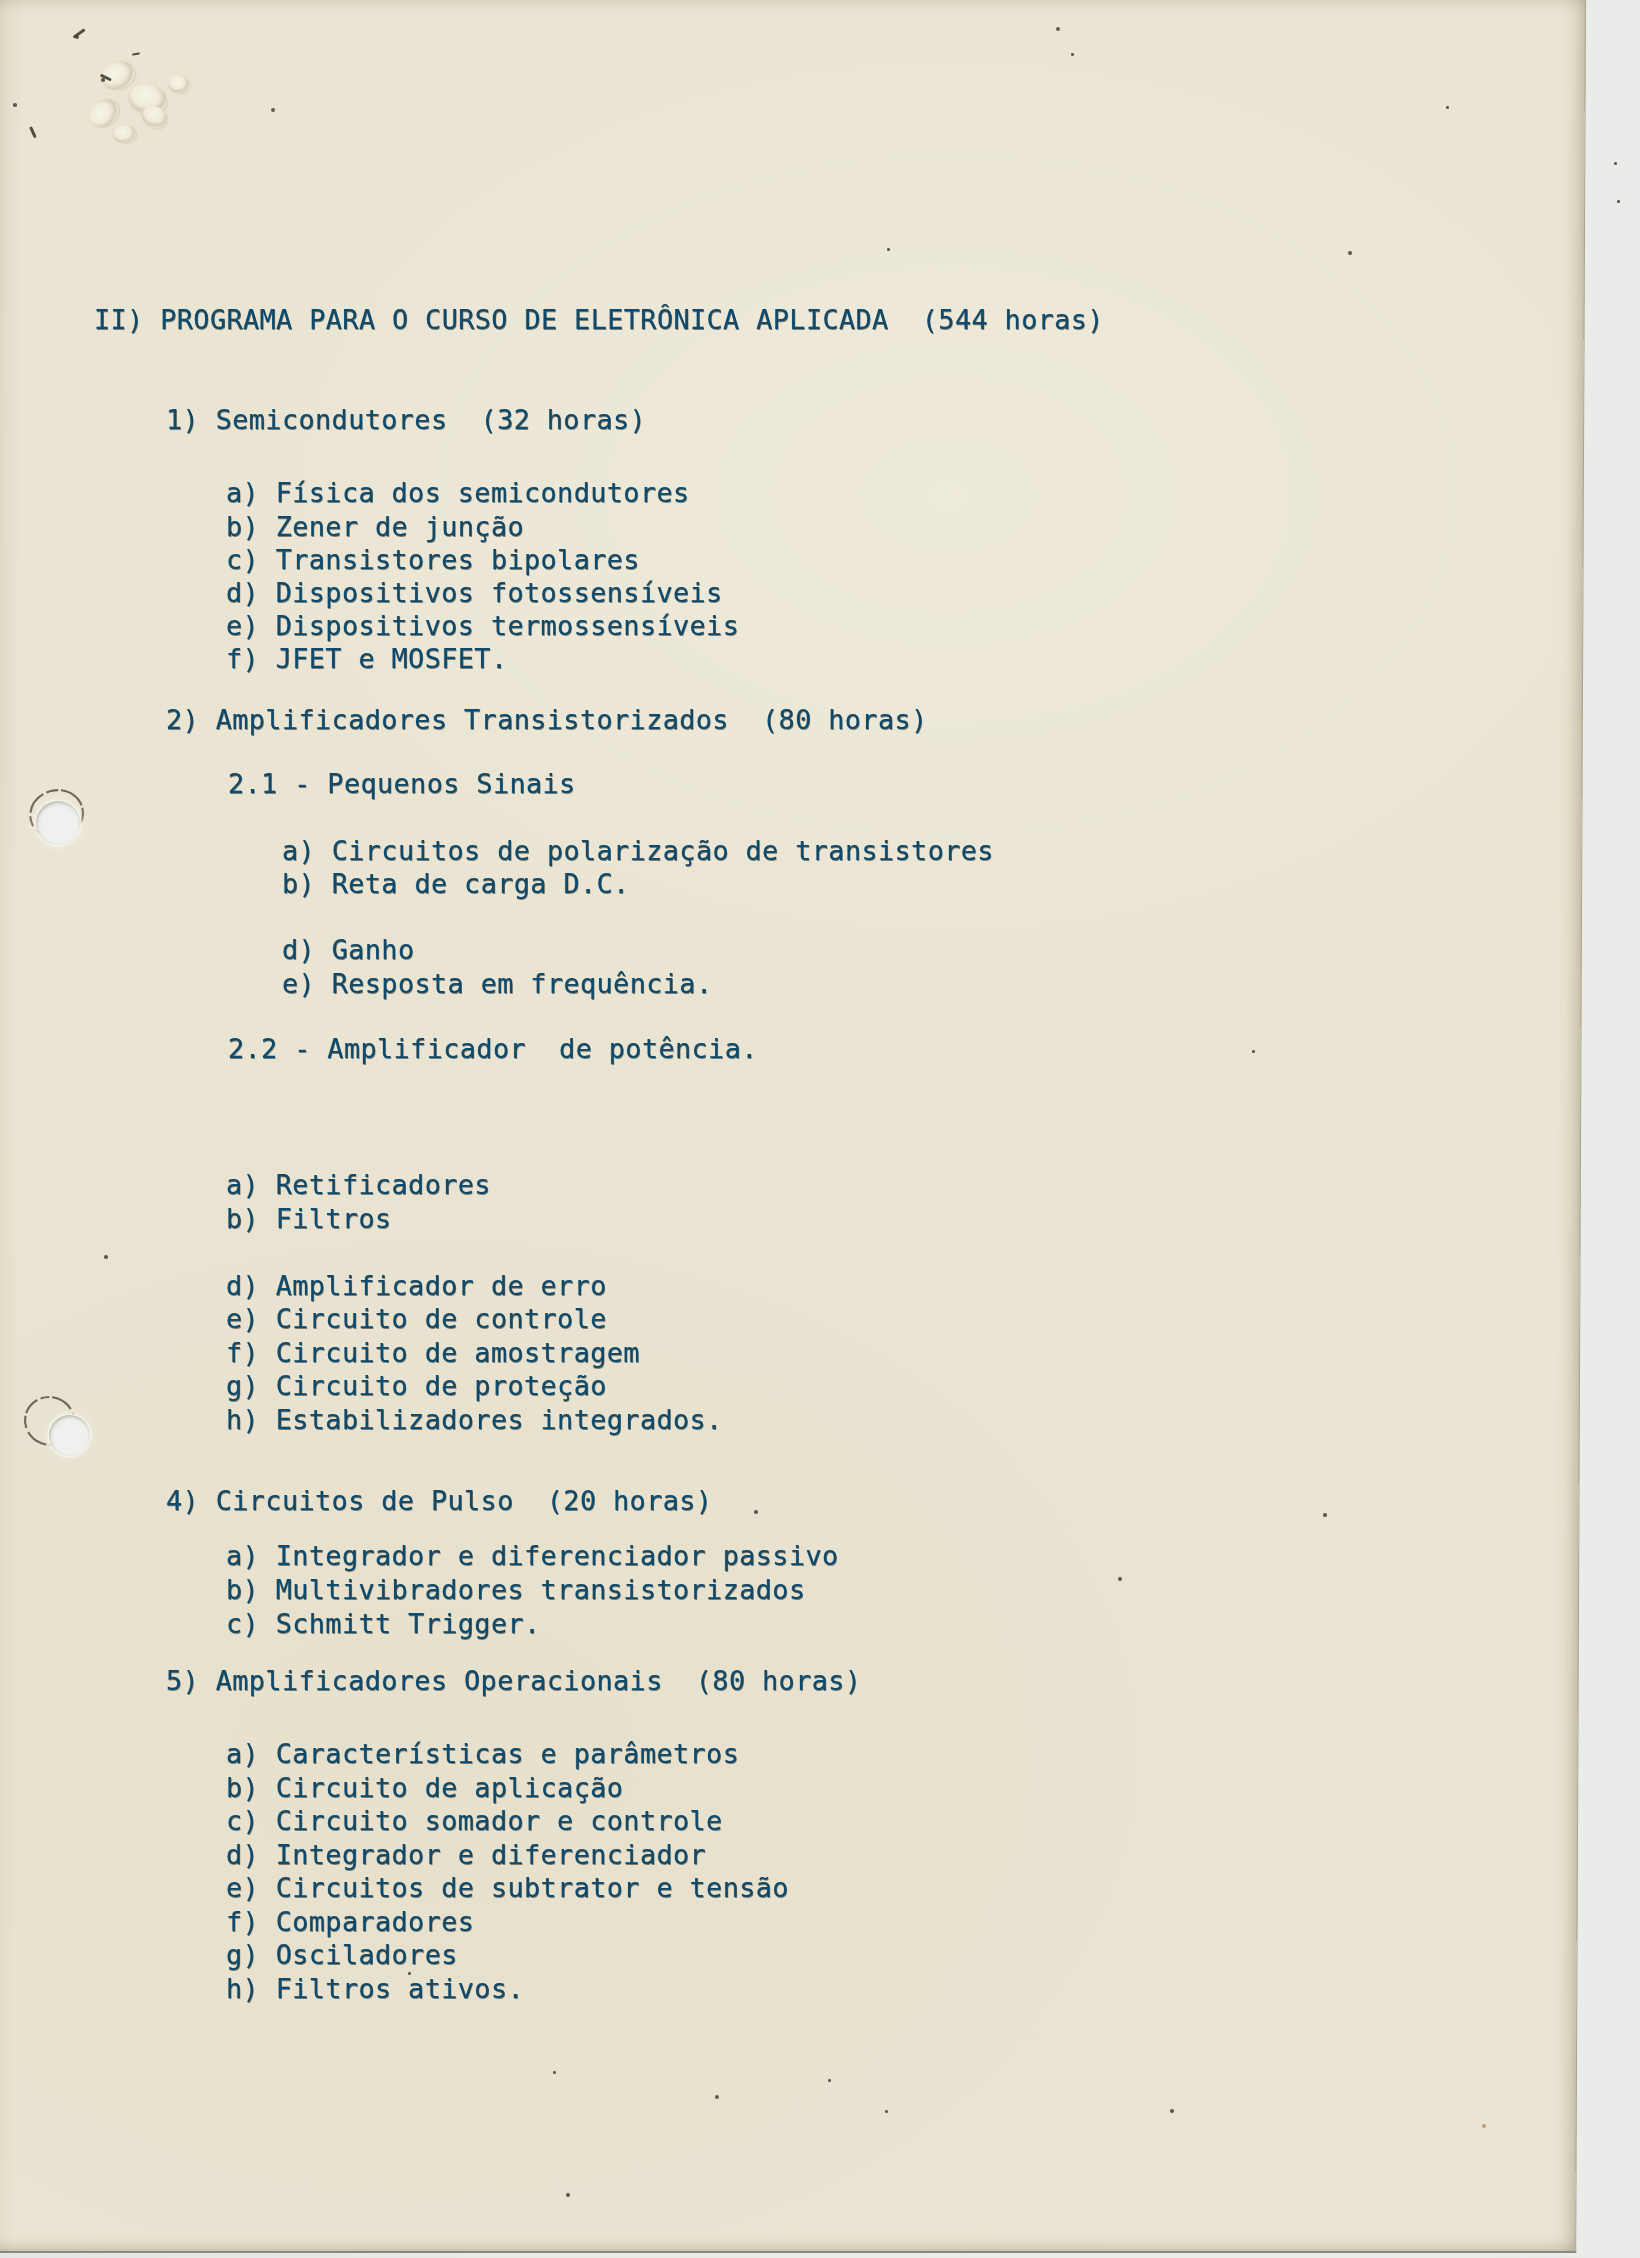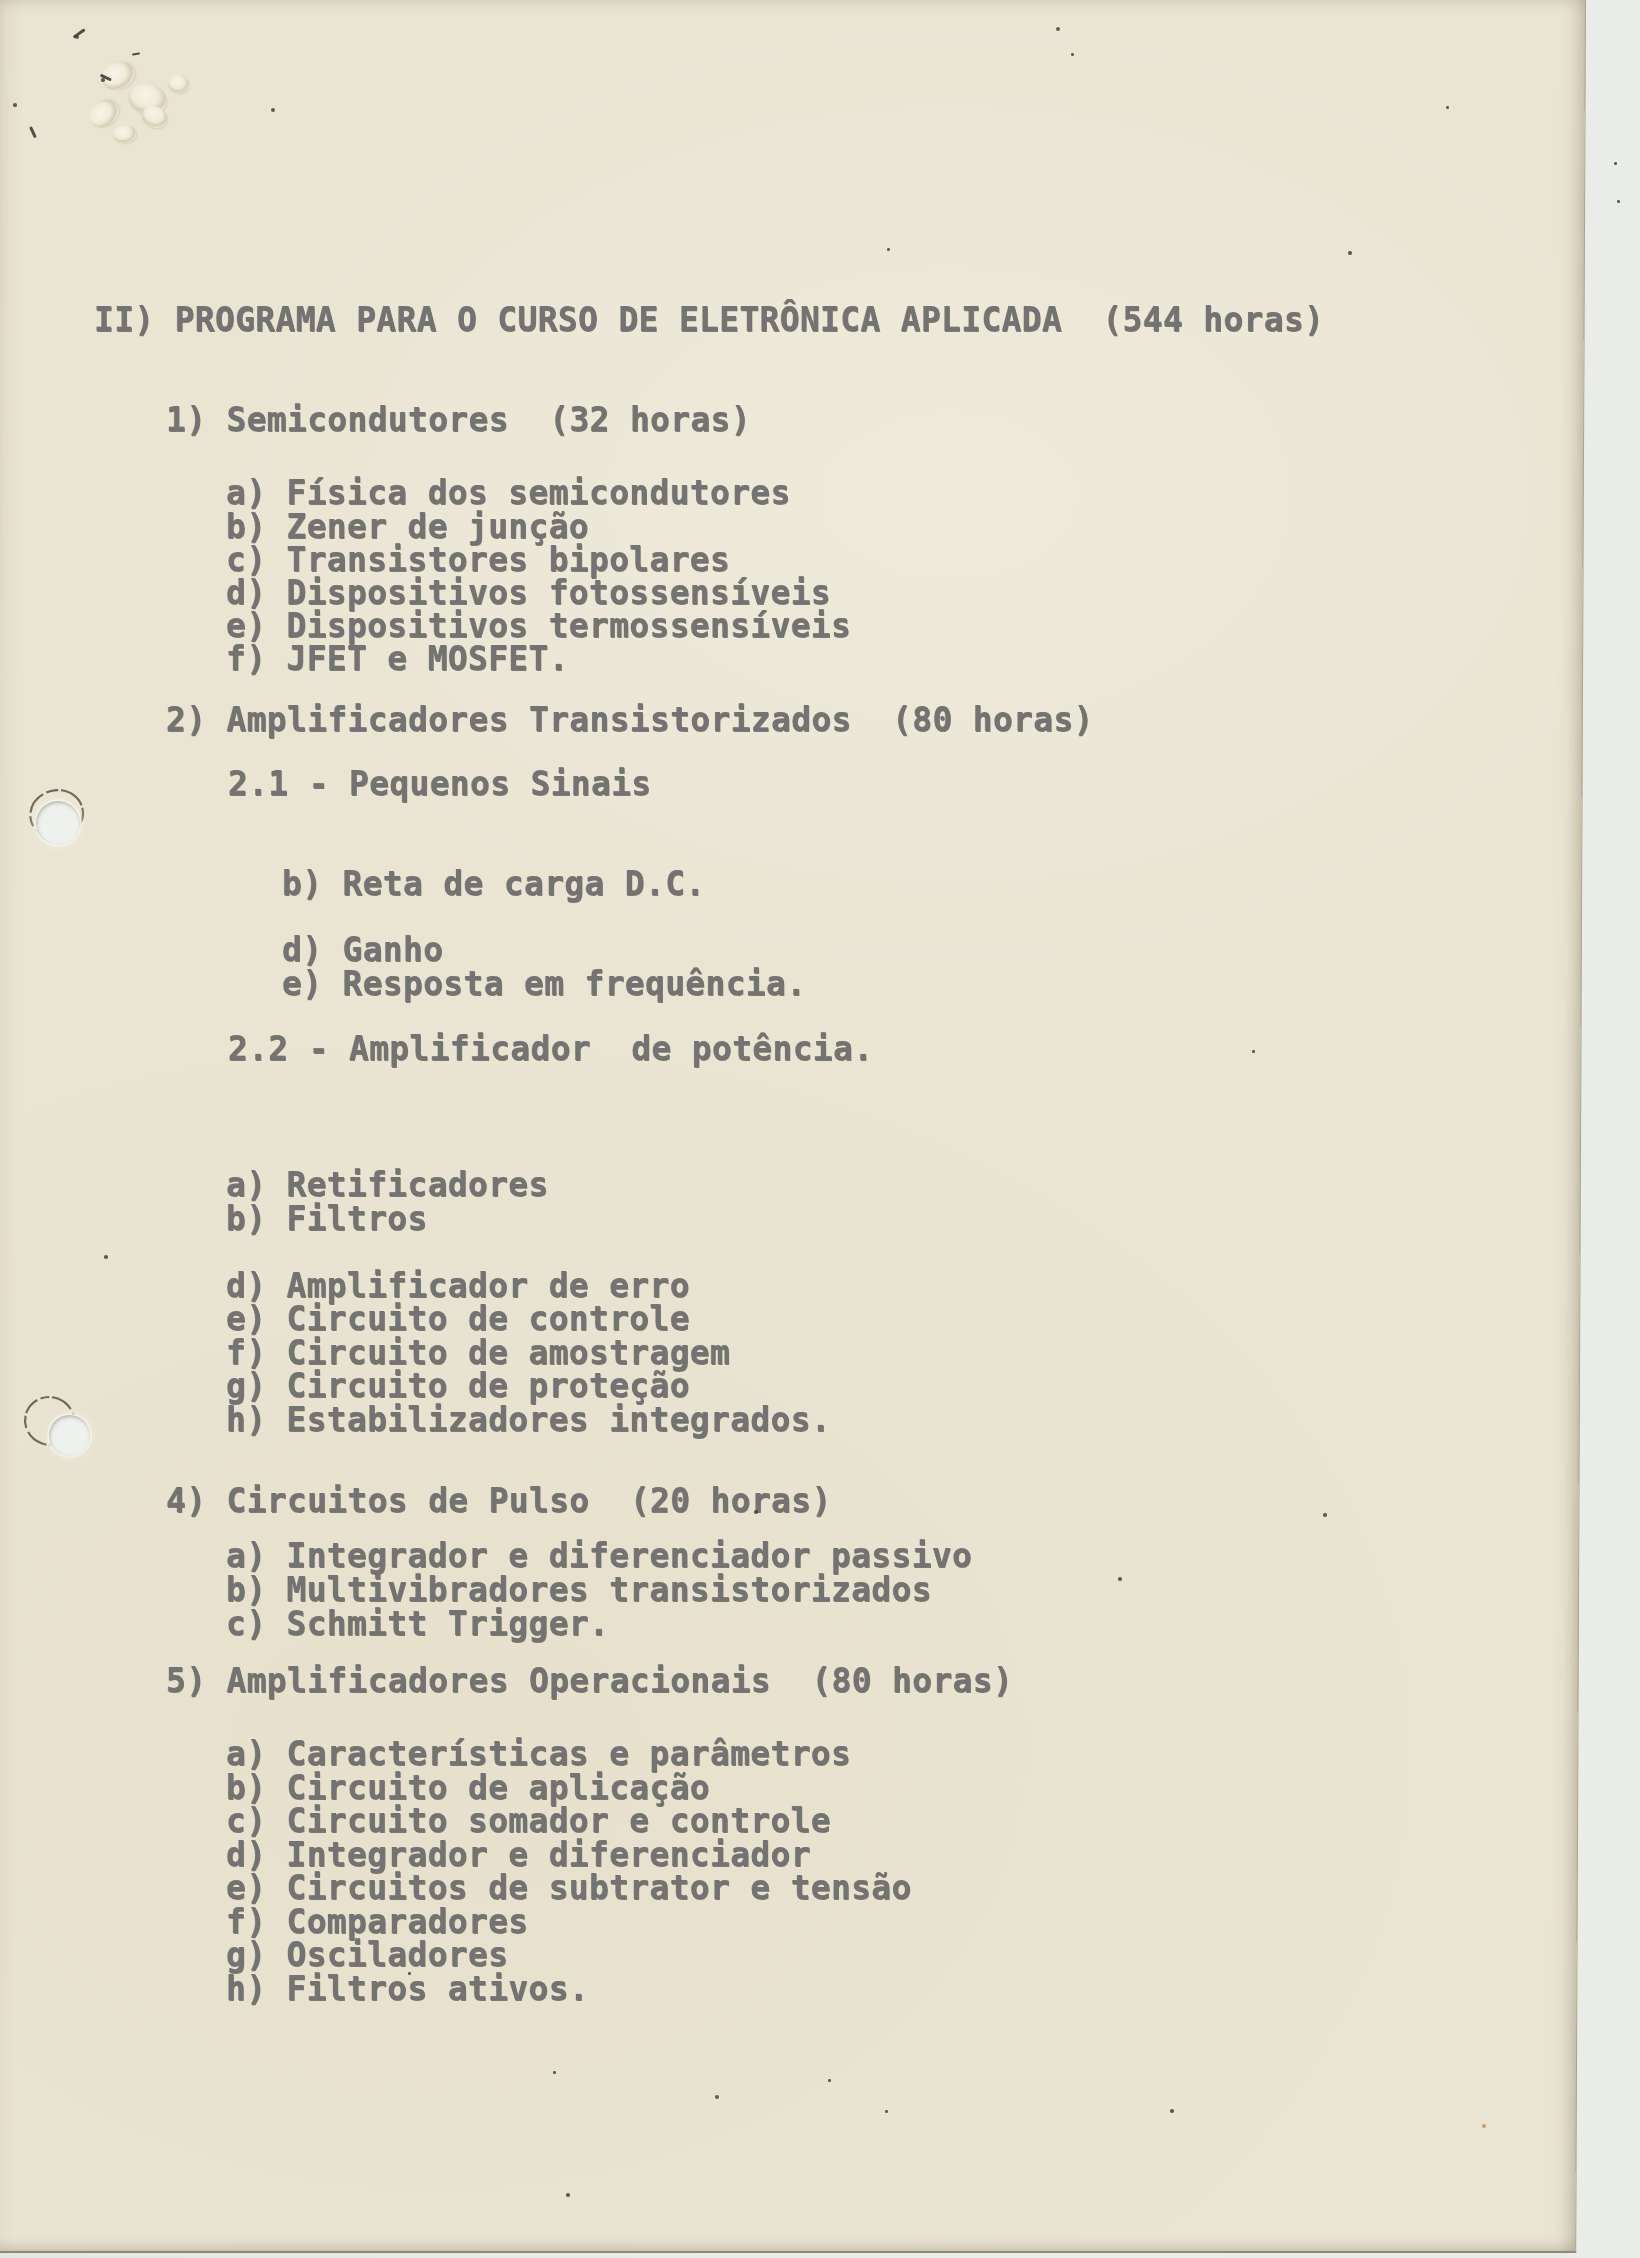--- a/index.html
+++ b/index.html
@@ -22,22 +22,22 @@
       #eae5d3;
     border-right:1.8px solid #aaa28e;
     border-bottom:2.6px solid #8f8877;
     box-shadow:
       inset -14px 0 17.6px -8.8px rgba(120,108,82,0.38),
       inset 0 -10.6px 14px -8px rgba(120,108,82,0.30),
       inset 0 12.4px 16px -12.4px rgba(120,108,82,0.18);
   }
   .text-layer{
     position:absolute;inset:0;
-    font-weight:bold;font-size:33px;letter-spacing:0.3px;
-    color:#737373;
+    font-weight:normal;font-size:27px;letter-spacing:0.3px;
+    color:#0c4a6e;
   }
   .line{
     position:absolute;white-space:pre;line-height:33px;
     text-shadow:0.5px 0.6px 0.4px rgba(38,34,26,0.55), -0.4px -0.3px 0.4px rgba(38,34,26,0.25);
   }
   .hole{
     position:absolute;border-radius:50%;background:#eef1ee;
     box-shadow:
       inset 0.9px 1.8px 3.5px rgba(140,135,118,0.55),
       0 0 0 1.8px rgba(245,243,233,0.85),
@@ -70,20 +70,21 @@
     <div class="line" style="left: 94px; top: 303px;"><span>II)</span> <span>PROGRAMA PARA O CURSO DE ELETRÔNICA APLICADA</span>  <span>(544 horas)</span></div>
     <div class="line" style="left: 166px; top: 403px;"><span>1)</span> <span>Semicondutores</span>  <span>(32 horas)</span></div>
     <div class="line" style="left: 226px; top: 476px;"><span>a) Física dos semicondutores</span></div>
     <div class="line" style="left: 226px; top: 510px;"><span>b) Zener de junção</span></div>
     <div class="line" style="left: 226px; top: 543px;"><span>c) Transistores bipolares</span></div>
     <div class="line" style="left: 226px; top: 576px;"><span>d) Dispositivos fotossensíveis</span></div>
     <div class="line" style="left: 226px; top: 609px;"><span>e) Dispositivos termossensíveis</span></div>
     <div class="line" style="left: 226px; top: 642px;"><span>f) JFET e MOSFET.</span></div>
     <div class="line" style="left: 166px; top: 703px;"><span>2)</span> <span>Amplificadores Transistorizados</span>  <span>(80 horas)</span></div>
     <div class="line" style="left: 228px; top: 767px;"><span>2.1 - Pequenos Sinais</span></div>
+    <div class="line" style="left: 282px; top: 834px;"><span>a) Circuitos de polarização de transistores</span></div>
     <div class="line" style="left: 282px; top: 867px;"><span>b) Reta de carga D.C.</span></div>
     <div class="line" style="left: 282px; top: 933px;"><span>d) Ganho</span></div>
     <div class="line" style="left: 282px; top: 967px;"><span>e) Resposta em frequência.</span></div>
     <div class="line" style="left: 228px; top: 1032px;"><span>2.2 - Amplificador  de potência.</span></div>
     <div class="line" style="left: 226px; top: 1168px;"><span>a) Retificadores</span></div>
     <div class="line" style="left: 226px; top: 1202px;"><span>b) Filtros</span></div>
     <div class="line" style="left: 226px; top: 1269px;"><span>d) Amplificador de erro</span></div>
     <div class="line" style="left: 226px; top: 1302px;"><span>e) Circuito de controle</span></div>
     <div class="line" style="left: 226px; top: 1336px;"><span>f) Circuito de amostragem</span></div>
     <div class="line" style="left: 226px; top: 1369px;"><span>g) Circuito de proteção</span></div>

